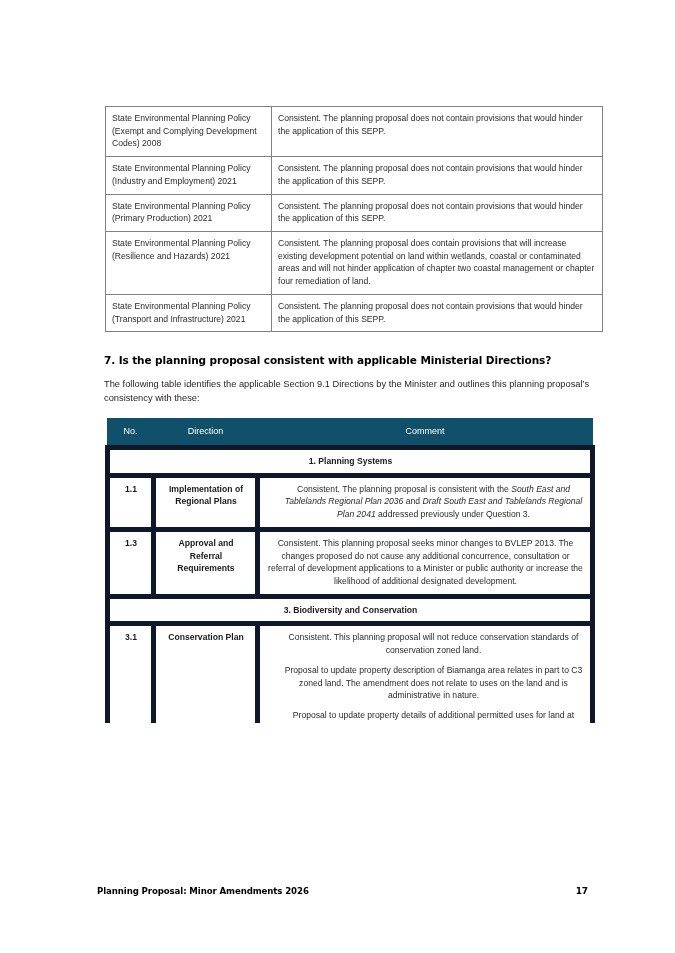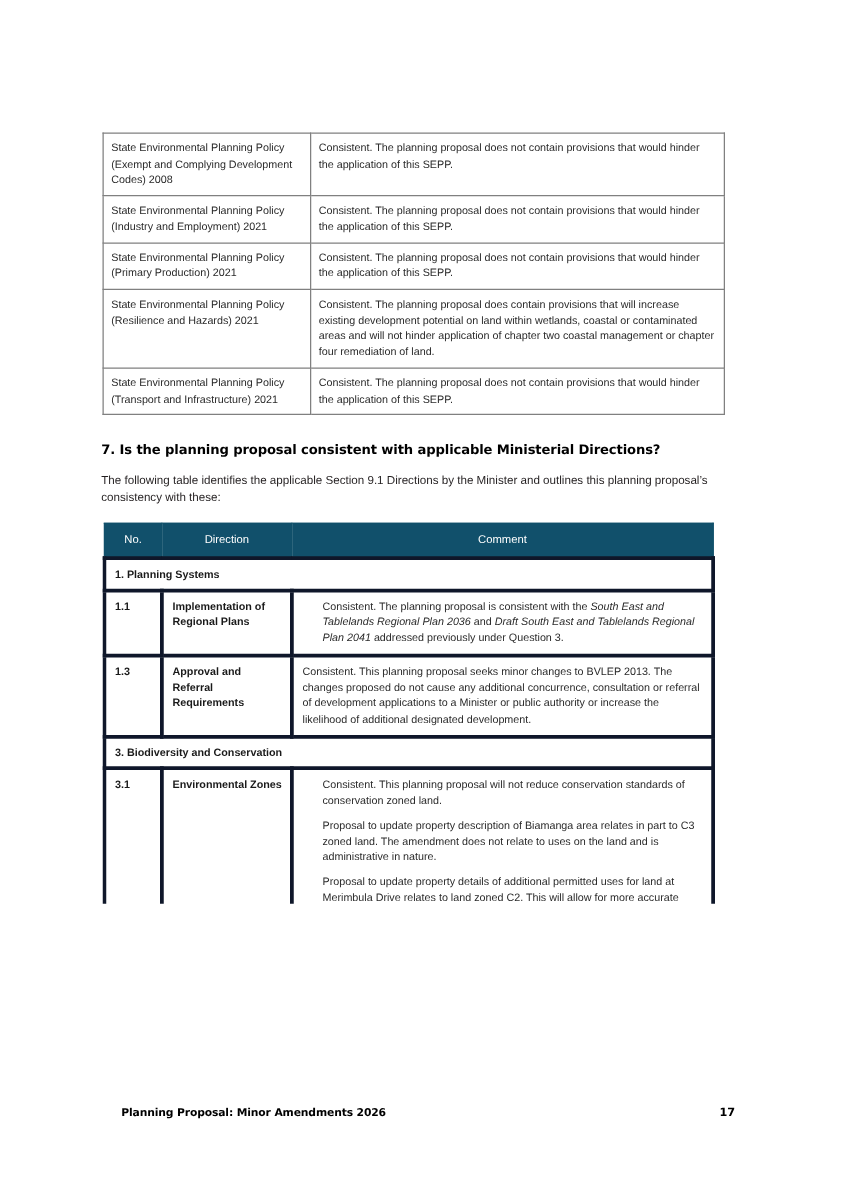--- a/index.html
+++ b/index.html
@@ -19,21 +19,21 @@
   .page {
     position: absolute;
     left: 0; top: 0;
     width: 675px;
     height: 953px;
     background: #ffffff;
   }
 
   .content {
     position: absolute;
-    left: 82px;
+    left: 105px;
     top: 106px;
     width: 491px;
   }
 
   
   table.doc-table {
     border-collapse: collapse;
     table-layout: fixed;
     font-family: "Liberation Sans", sans-serif;
     font-size: 8.6px;
@@ -51,23 +51,24 @@
   }
   table.sepp-table td.c1 { width: 153px; }
   table.sepp-table td.c2 { width: 318px; }
 
   table.dir-table {
     width: 490px;
     margin-top: 0;
   }
   table.dir-table th,
   table.dir-table td {
-    border: 3px solid #0f172a;
+    border: 5px solid #0f172a;
     vertical-align: top;
     padding: 5px 6px 6px 7px;
+    text-align: center;
   }
   table.dir-table th {
     background: #11506b;
     color: #ffffff;
     font-weight: normal;
     text-align: center;
     font-size: 9px;
     padding: 6px 7px 7px 7px;
     border: 1px solid #11506b;
   }
@@ -203,21 +204,21 @@
             <td class="dirname">Approval and Referral Requirements</td>
             <td>Consistent. This planning proposal seeks minor changes to BVLEP 2013. The changes proposed do not cause any additional concurrence, consultation or referral of development applications to a Minister or public authority or increase the likelihood of additional designated development.</td>
           </tr>
 
           <tr class="section-row">
             <td colspan="3">3. Biodiversity and Conservation</td>
           </tr>
 
           <tr>
             <td class="num">3.1</td>
-            <td class="dirname">Environmental Zones</td>
+            <td class="dirname">Conservation Plan</td>
             <td>
               <p>Consistent. This planning proposal will not reduce conservation standards of conservation zoned land.</p>
               <p>Proposal to update property description of Biamanga area relates in part to C3 zoned land. The amendment does not relate to uses on the land and is administrative in nature.</p>
               <p>Proposal to update property details of additional permitted uses for land at Merimbula Drive relates to land zoned C2. This will allow for more accurate</p>
             </td>
           </tr>
         </tbody>
       </table>
     </div>
 

